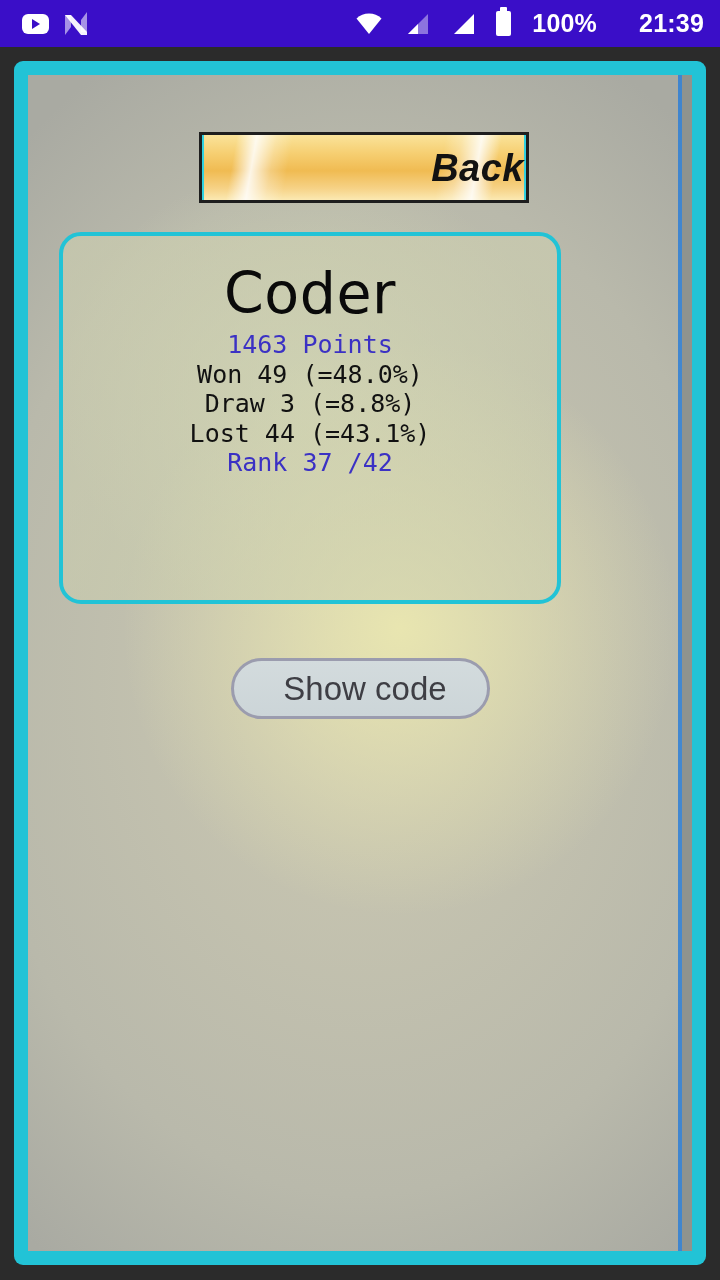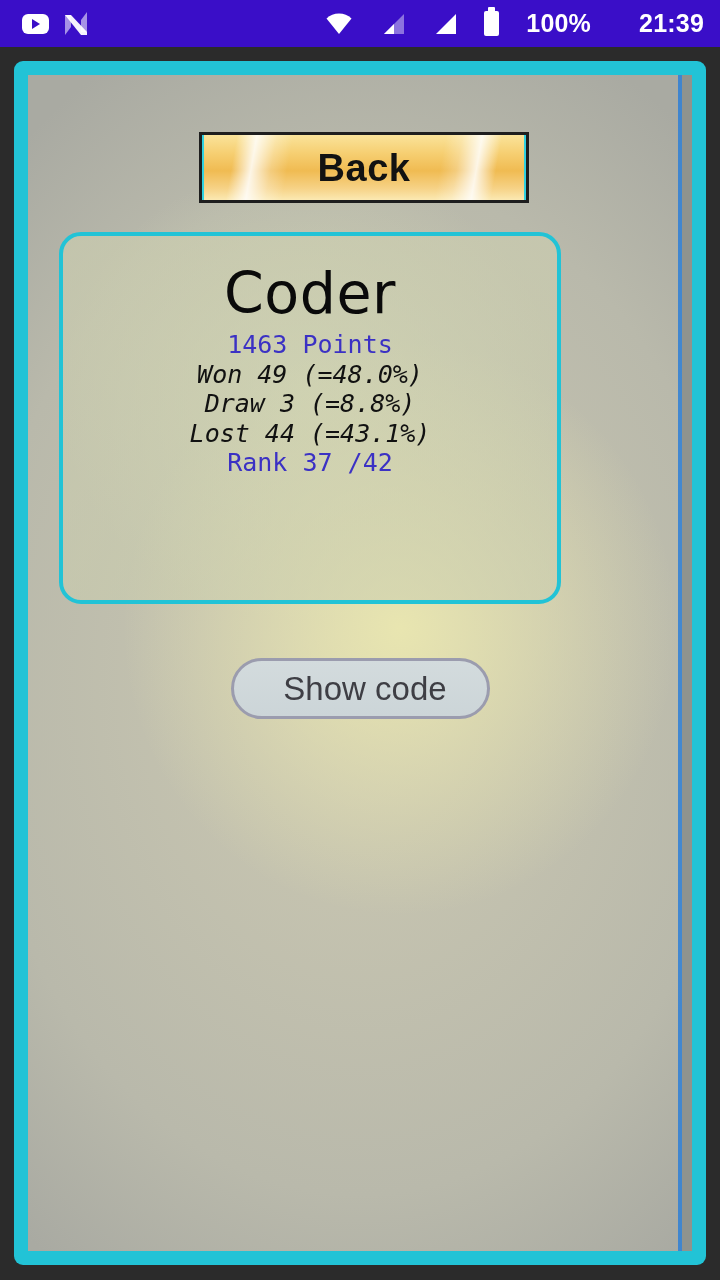--- a/index.html
+++ b/index.html
@@ -13,21 +13,21 @@
 
   
   #statusbar {
     position:absolute; left:0; top:0;
     width:720px; height:47px;
     background:#3a0ec8;
     display:flex; align-items:center;
     padding:0 16px 0 22px;
   }
   .sb-left { display:flex; align-items:center; gap:14px; }
-  .sb-right { margin-left:auto; display:flex; align-items:center; gap:27px; }
+  .sb-right { margin-left:auto; display:flex; align-items:center; gap:21px; }
   .sb-text {
     color:#ffffff; font-size:25px; font-weight:700;
     font-family:"Liberation Sans", sans-serif;
     letter-spacing:.2px; line-height:1;
   }
   .sb-clock { margin-left:21px; }
 
   .ic-youtube {
     width:27px; height:20px; background:#ffffff; border-radius:6px;
     position:relative;
@@ -94,21 +94,21 @@
   }
   #back-gold {
     position:absolute; inset:0 2px;
     background:
       linear-gradient(100deg, rgba(255,255,255,0) 0%,  rgba(255,255,255,0) 10%,
                               rgba(255,255,255,.85) 16%, rgba(255,255,255,.25) 22%,
                               rgba(255,255,255,0) 27%,  rgba(255,255,255,0) 73%,
                               rgba(255,255,255,.25) 78%, rgba(255,255,255,.85) 84%,
                               rgba(255,255,255,0) 90%),
       linear-gradient(180deg, #fae39a 0%, #f6cf72 28%, #f0bb52 55%, #f6d286 82%, #fbe9b2 100%);
-    display:flex; align-items:center; justify-content:center;
+    display:flex; align-items:center; justify-content:flex-end;font-style:italic;
   }
   #back-label {
     color:#121212; font-size:38px; font-weight:700;
     font-family:"Liberation Sans", sans-serif;
     letter-spacing:.5px; line-height:1;
     position:relative; z-index:2;
   }
 
   
   #stats-card {
@@ -124,21 +124,21 @@
     font-family:"DejaVu Sans", sans-serif;
     font-size:57px; color:#0a0a0a; line-height:1.06;
     letter-spacing:.5px;
   }
   .mono-line {
     font-family:"DejaVu Sans Mono", monospace;
     font-size:25px; line-height:1.18;
     letter-spacing:0px; white-space:pre;
   }
   .c-blue  { color:#3b31c4; }
-  .c-black { color:#111111;font-style:italic; }
+  .c-black { color:#111111; }
   #points-line { margin-top:7px; }
 
   
   #show-code-btn {
     position:absolute; left:203px; top:583px;
     width:259px; height:61px;
     border:3px solid #9b9cae;
     border-radius:31px;
     background:linear-gradient(180deg, #d3dbdd 0%, #ccd5d8 100%);
     display:flex; align-items:center; justify-content:center;

